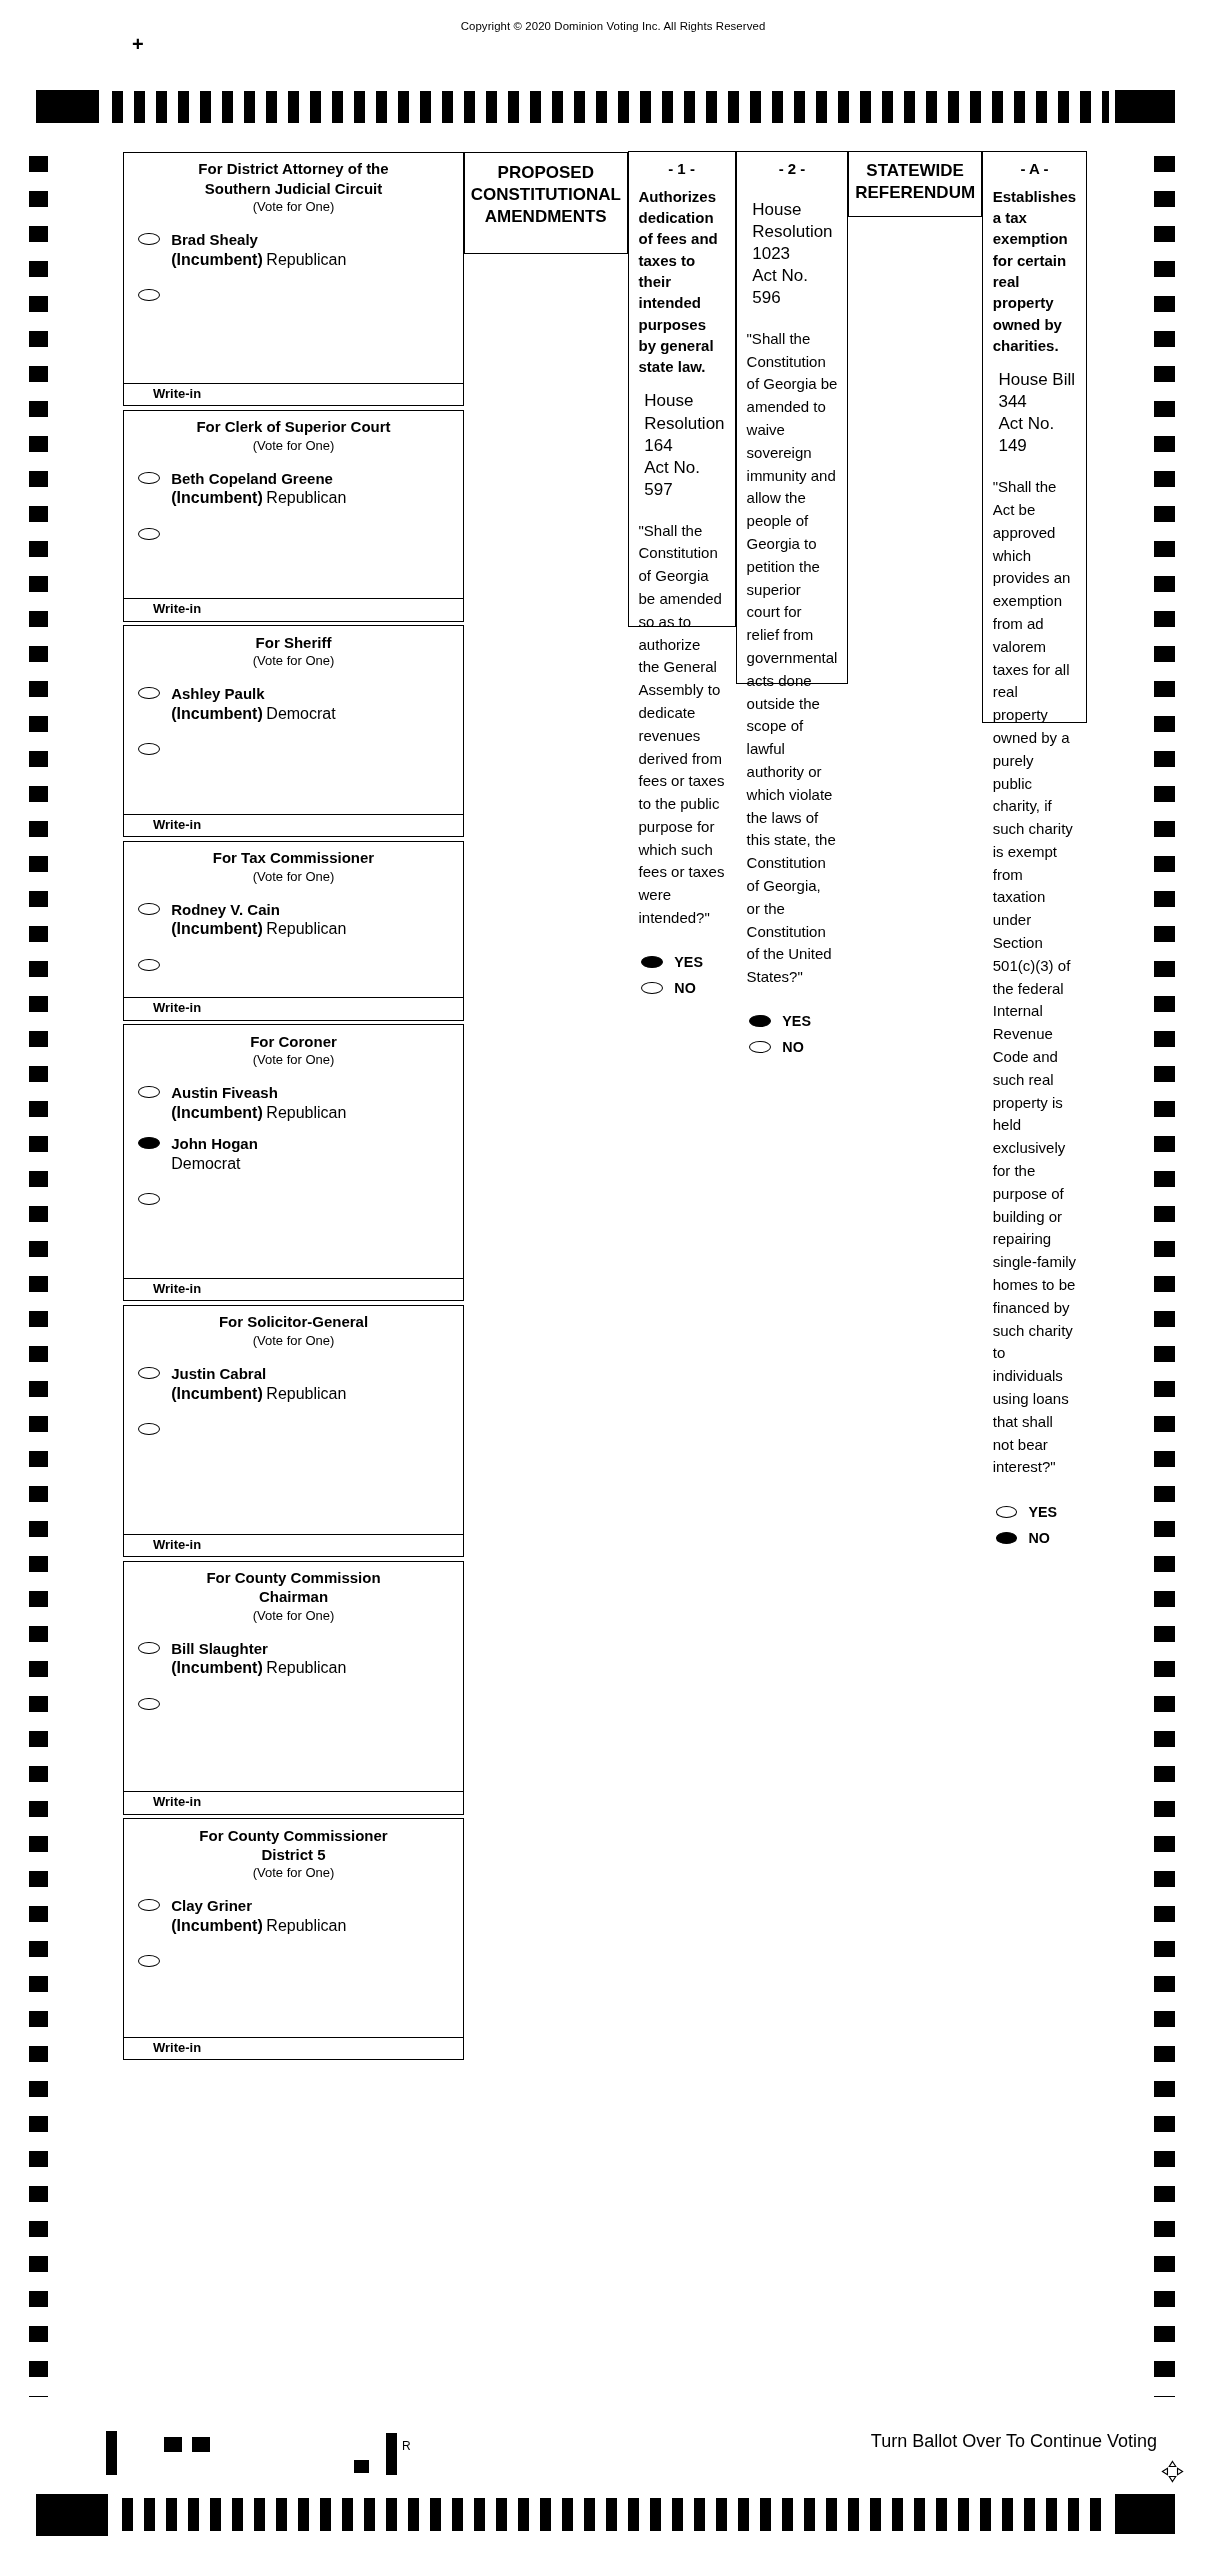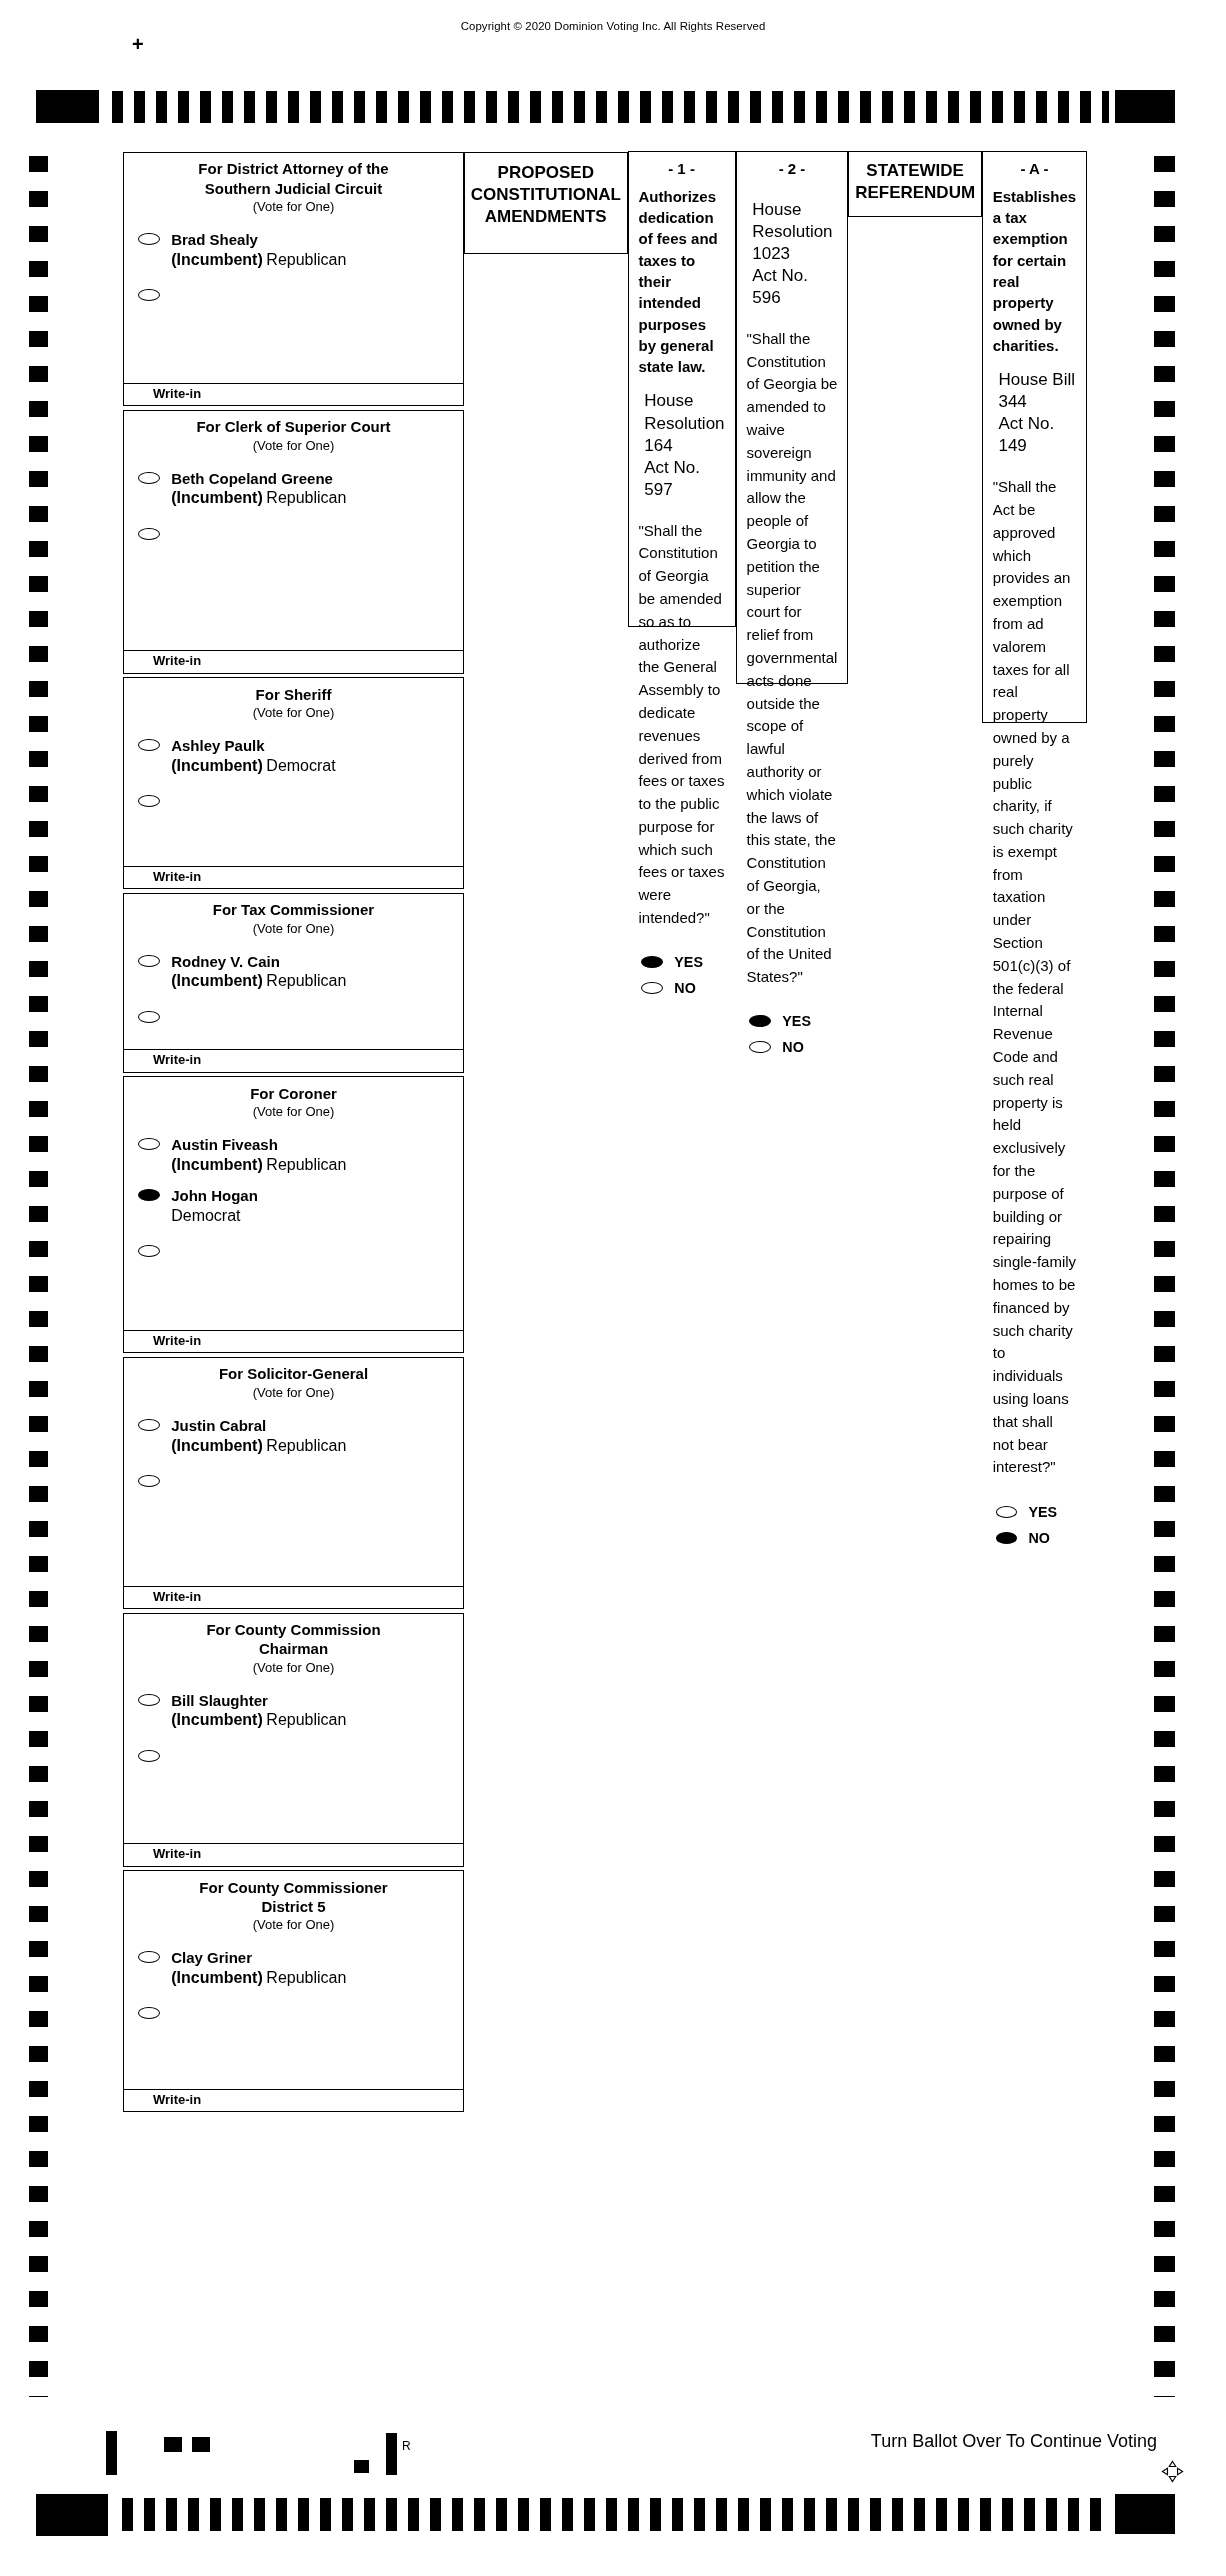--- a/index.html
+++ b/index.html
@@ -116,21 +116,21 @@
           <div class="cand-detail"><span class="inc">(Incumbent)</span><span>Republican</span></div>
         </div>
       </div>
       <div class="empty-opt"><span class="oval"></span></div>
       <div class="writein">
         <div class="writein-line"></div>
         <div class="writein-label">Write-in</div>
       </div>
     </div>
 
-    <div class="contest" style="height:264px">
+    <div class="contest" style="height:212px">
       <div class="contest-title">For Clerk of Superior Court</div>
       <div class="vote-for">(Vote for One)</div>
       <div class="cand-row">
         <span class="oval"></span>
         <div class="cand-text">
           <div class="cand-name">Beth Copeland Greene</div>
           <div class="cand-detail"><span class="inc">(Incumbent)</span><span>Republican</span></div>
         </div>
       </div>
       <div class="empty-opt"><span class="oval"></span></div>

